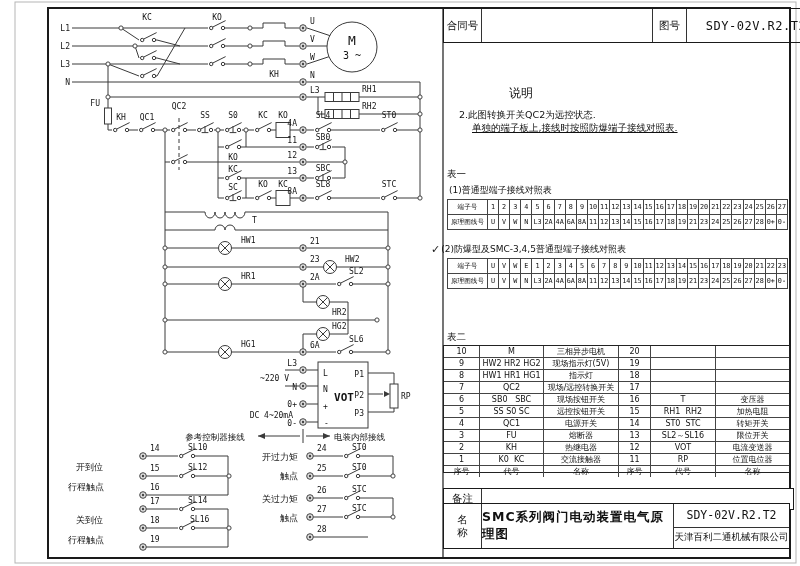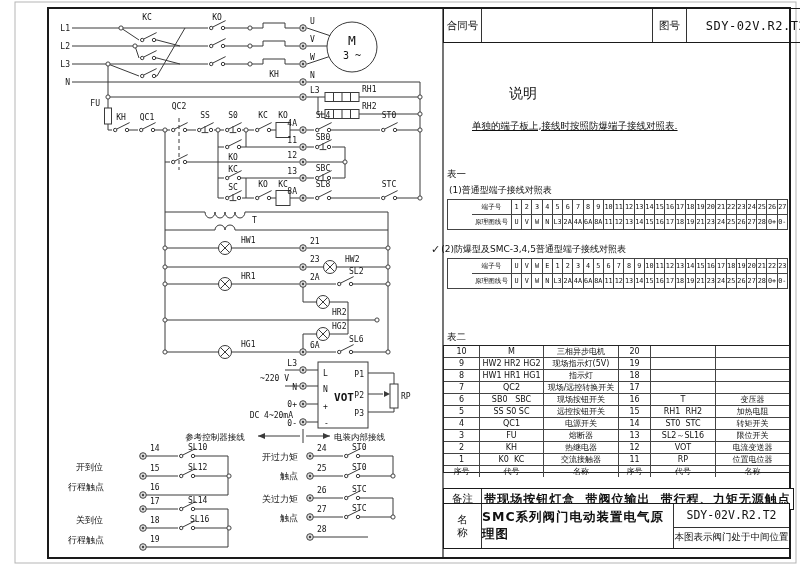--- a/index.html
+++ b/index.html
@@ -9,28 +9,28 @@
   svg{position:absolute;left:0;top:0;}
   svg text{fill:#141414;font-family:"DejaVu Sans Mono","Liberation Mono",monospace;font-size:8px;}
   svg text.cn{font-family:"DejaVu Sans","Liberation Sans",sans-serif;font-size:9px;}
   svg text.mid{text-anchor:middle;}
   svg text.end{text-anchor:end;}
   
   .tblock{border:1.6px solid #1a1a1a;display:flex;}
   .tblock .tcell{display:flex;align-items:center;justify-content:center;box-sizing:border-box;}
   
   .notes{font-size:9.5px;line-height:13.5px;}
-  .notes .nh{margin-left:50px;margin-bottom:18px;font-size:14px;}
+  .notes .nh{margin-left:50px;margin-bottom:7px;font-size:12px;}
   .notes .ni4{padding-left:13px;text-decoration:underline;}
   .slabel{font-size:9.5px;}
   .ttitle{font-size:9px;}
   .checkrow{display:flex;align-items:center;font-size:9px;}
   .checkmark{font-weight:bold;font-size:11px;margin-right:1px;color:#1a1a1a;}
   
-  .ttable{border:1px solid #444;display:flex;flex-direction:column;background:#fff;padding-left:24px;}
+  .ttable{border:1px solid #444;display:flex;flex-direction:column;background:#fff;}
   .trow{display:flex;flex:1;}
   .trow + .trow{border-top:1px solid #444;}
   .tlabel{width:40px;font-size:6.6px;display:flex;align-items:center;justify-content:center;
           border-right:1px solid #444;box-sizing:border-box;white-space:nowrap;overflow:hidden;}
   .tcells{display:flex;flex:1;}
   .tcells > div{flex:1;border-right:1px solid #444;display:flex;align-items:center;justify-content:center;
                 font-size:6.8px;font-family:"DejaVu Sans Mono","Liberation Mono",monospace;box-sizing:border-box;overflow:hidden;}
   .tcells > div:last-child{border-right:none;}
   
   .ctable{border:1.4px solid #222;display:flex;flex-direction:column;background:#fff;}
@@ -356,20 +356,21 @@
 
 <div class="abs tblock" style="left:443px;top:8px;width:383px;height:35px;">
   <div class="tcell" style="width:38px;border-right:1px solid #333;font-size:10.5px;">合同号</div>
   <div class="tcell" style="flex:1;border-right:1px solid #333;"></div>
   <div class="tcell" style="width:34px;border-right:1px solid #333;font-size:10.5px;">图号</div>
   <div class="tcell" style="width:138px;font-family:'DejaVu Sans Mono','Liberation Mono',monospace;font-size:12px;letter-spacing:0.5px;">SDY-02V.R2.T2</div>
 </div>
 
 <div class="abs notes" style="left:459px;top:87px;width:325px;">
   <div class="nh">说明</div>
+  <div>2.此图转换开关QC2为远控状态.</div>
   <div class="ni4">单独的端子板上,接线时按照防爆端子接线对照表.</div>
 </div>
 
 <div class="abs slabel" style="left:447px;top:168px;">表一</div>
 <div class="abs ttitle" style="left:449px;top:184px;">(1)普通型端子接线对照表</div>
 
 <div class="abs ttable" style="left:447px;top:199px;width:341px;height:31px;">
   <div class="trow">
     <div class="tlabel">端子号</div>
     <div class="tcells">
@@ -596,25 +597,24 @@
       <div>代号</div>
       <div>名称</div>
       <div>序号</div>
       <div>代号</div>
       <div>名称</div>
     </div>
 </div>
 
 <div class="abs fblock" style="left:443px;top:488px;width:351px;height:22px;">
   <div class="fcell flabel">备注</div>
-  <div class="fcell remark">带现场按钮灯盒  带阀位输出  带行程、力矩无源触点</div>
 </div>
 
 <div class="abs fblock" style="left:443px;top:503px;width:347px;height:46px;">
   <div class="fcell flabel">
     <div class="nlwrap">名称</div>
   </div>
   <div class="fcell namecell">SMC系列阀门电动装置电气原理图</div>
   <div class="rightcol">
     <div class="dno">SDY-02V.R2.T2</div>
-    <div class="company">本图表示阀门处于中间位置</div>
+    <div class="company">天津百利二通机械有限公司</div>
   </div>
 </div>
 
 </body></html>

